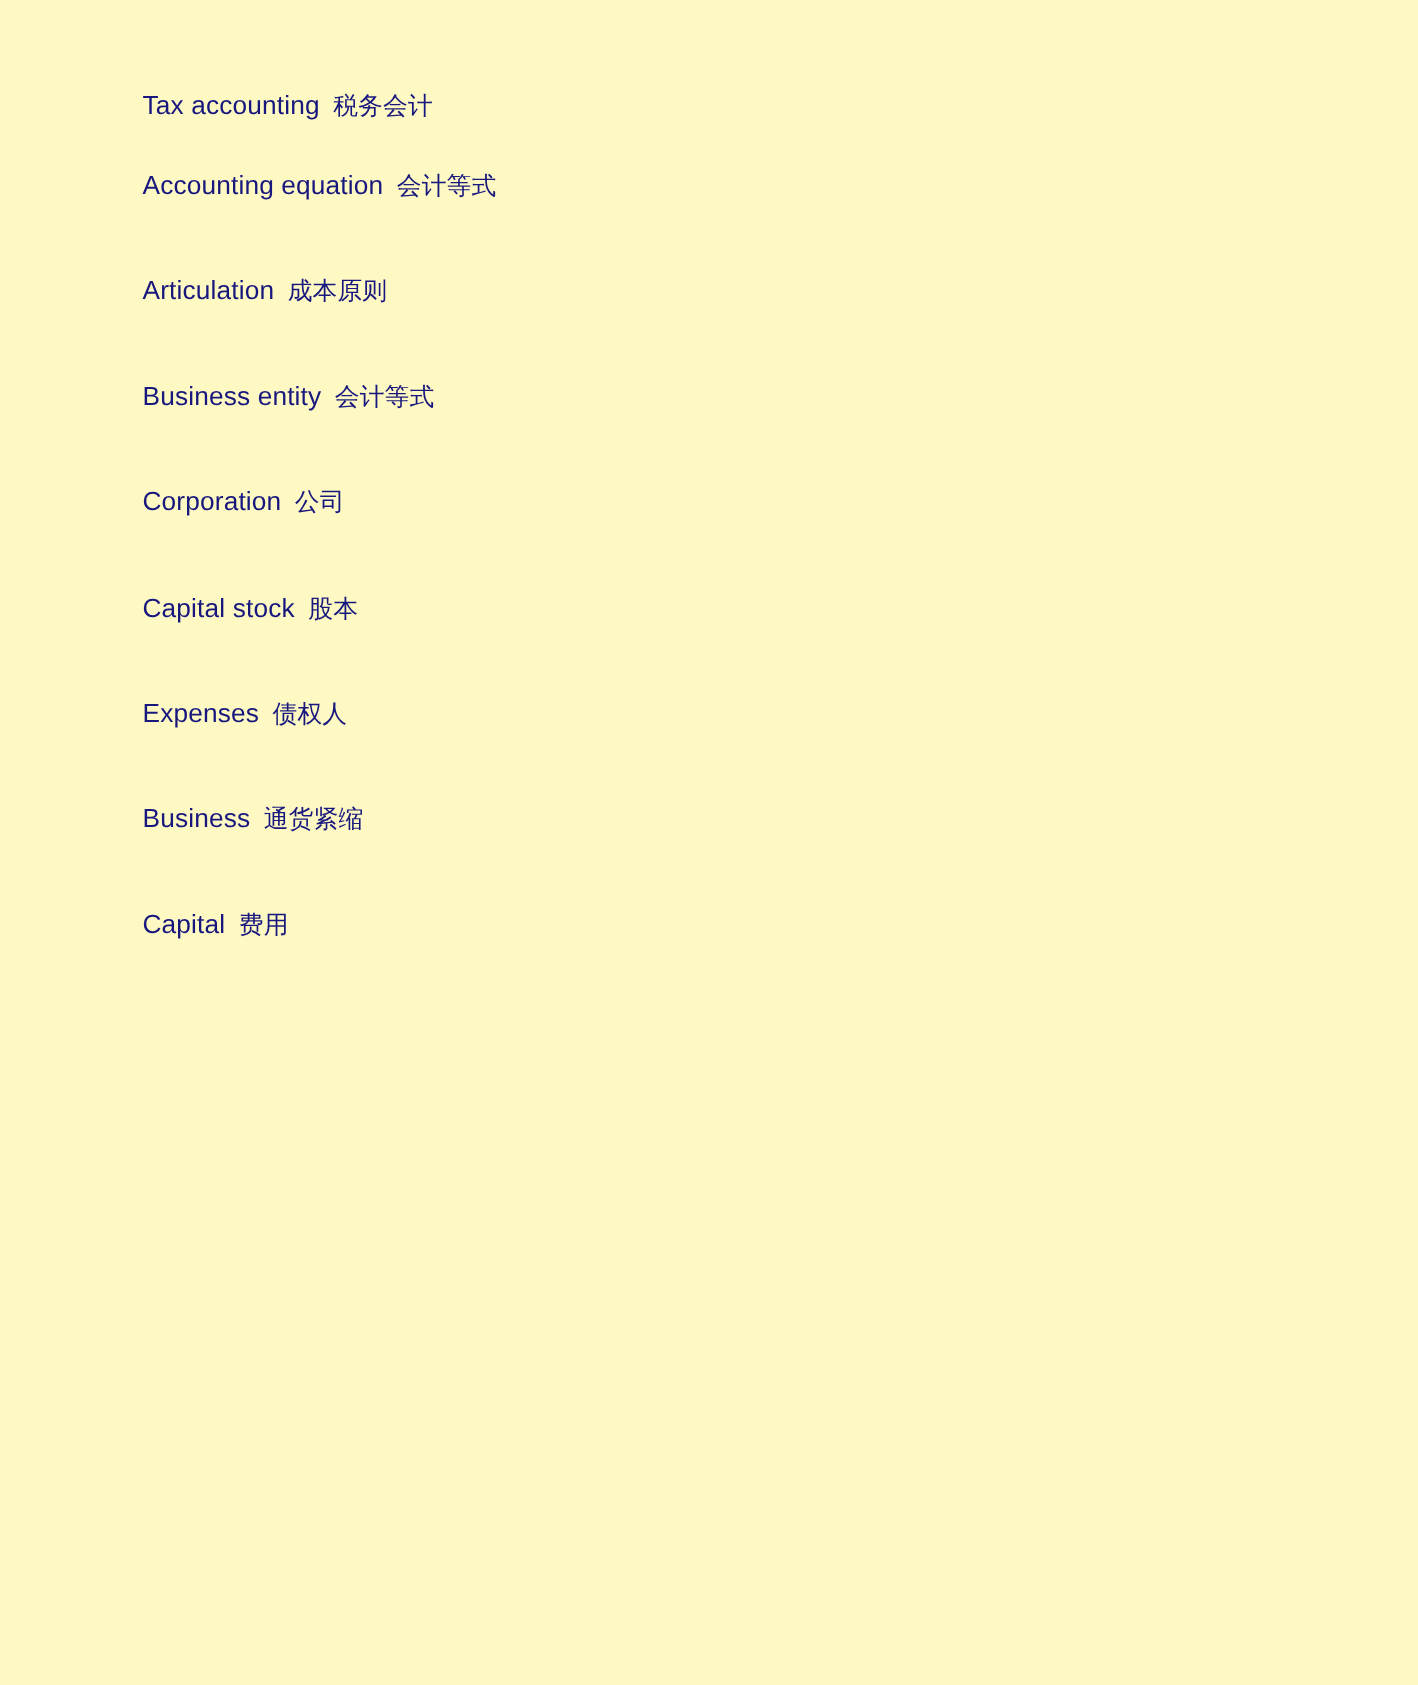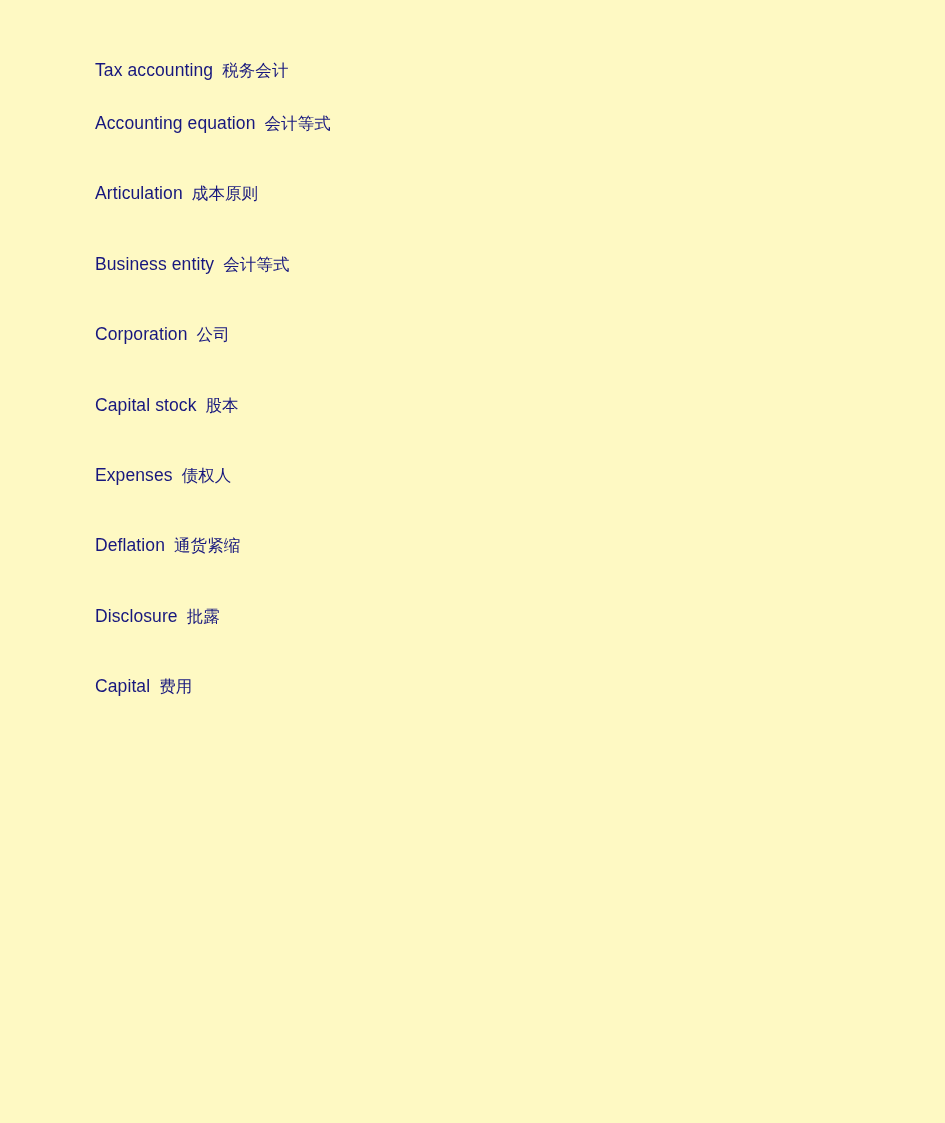--- a/index.html
+++ b/index.html
@@ -79,22 +79,19 @@
     <li class="glossary-entry">
       <span class="term-en">Corporation</span><span class="term-zh">公司</span>
     </li>
     <li class="glossary-entry">
       <span class="term-en">Capital stock</span><span class="term-zh">股本</span>
     </li>
     <li class="glossary-entry">
       <span class="term-en">Expenses</span><span class="term-zh">债权人</span>
     </li>
     <li class="glossary-entry">
-      <span class="term-en">Deflation</span><span class="term-zh">通货紧缩</span>
-    </li>
-    <li class="glossary-entry">
-      <span class="term-en">Disclosure</span><span class="term-zh">批露</span>
+      <span class="term-en">Business</span><span class="term-zh">通货紧缩</span>
     </li>
     <li class="glossary-entry">
       <span class="term-en">Capital</span><span class="term-zh">费用</span>
     </li>
   </ul>
 </div>
 
 </body></html>

